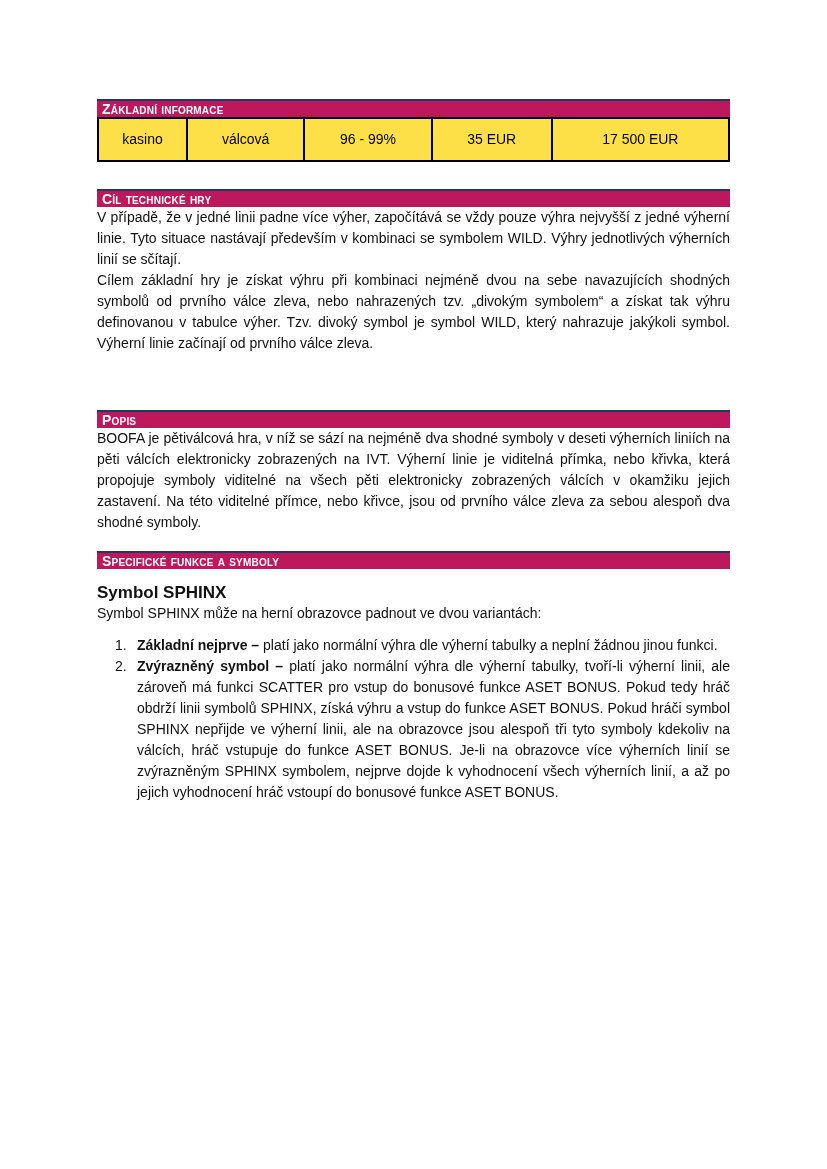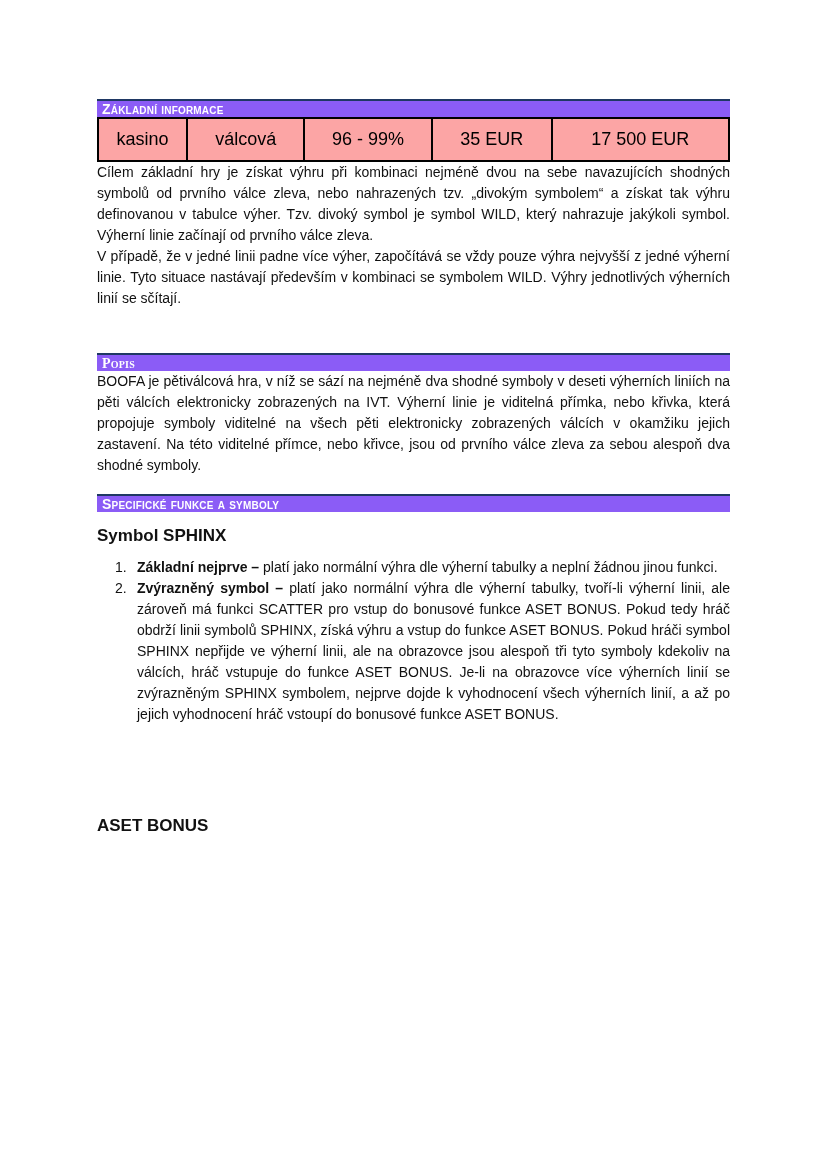--- a/index.html
+++ b/index.html
@@ -19,21 +19,21 @@
     position: absolute;
     left: 97px;
     top: 99px;
     width: 633px;
     font-size: 14px;
     line-height: 21px;
   }
   .section-bar {
     box-sizing: border-box;
     height: 18px;
-    background: #8b5cf6;
+    background: #be185d;
     border-top: 2px solid #1F3864;
     color: #ffffff;
     font-weight: bold;
     font-variant: small-caps;
     font-size: 14px;
     line-height: 15px;
     padding: 1px 0 0 5px;
     letter-spacing: 0.2px;
   }
   table.info-table {
@@ -50,33 +50,33 @@
   }
   table.info-table th {
     background: #96B4DC;
     color: #ffffff;
     font-weight: bold;
     font-size: 14px;
     line-height: 19px;
     height: 53px;
   }
   table.info-table td {
-    background: #fca5a5;
+    background: #fde047;
     color: #000000;
-    font-size: 18px;
+    font-size: 14px;
     height: 41px;
     margin-left: 21px;
   }
   p.body-text {
     margin: 0;
     text-align: justify;
   }
   .bar-goal      { margin-top: 27px; }
   .para-goal-1   { margin-top: 20px; margin-bottom: 4px; }
-  .bar-desc      { margin-top: 44px; font-family: Liberation Serif, serif; }
+  .bar-desc      { margin-top: 56px; }
   .para-desc     { margin-top: 28px; }
   .bar-func      { margin-top: 18px; }
   .sub-heading {
     margin: 13px 0 0 0;
     font-size: 17px;
     font-weight: bold;
     line-height: 21px;
   }
   .para-sphinx-intro { margin-top: 13px; text-align: left; }
   .num-list { margin-top: 11px; }
@@ -116,44 +116,47 @@
     <tr>
       <td>kasino</td>
       <td>válcová</td>
       <td>96 - 99%</td>
       <td>35 EUR</td>
       <td>17 500 EUR</td>
     </tr>
   </tbody>
     </table>
 
+  <div class="section-bar bar-goal">
+    <span>Cíl technické hry</span>
+  </div>
 
+  <p class="body-text">V případě, že v jedné linii padne více výher, započítává se vždy pouze výhra nejvyšší z jedné výherní linie. Tyto situace nastávají především v kombinaci se symbolem WILD. Výhry jednotlivých výherních linií se sčítají.</p>
   <p class="body-text para-goal-1">Cílem základní hry je získat výhru při kombinaci nejméně dvou na sebe navazujících shodných symbolů od prvního válce zleva, nebo nahrazených tzv. „divokým symbolem“ a získat tak výhru definovanou v tabulce výher. Tzv. divoký symbol je symbol WILD, který nahrazuje jakýkoli symbol. Výherní linie začínají od prvního válce zleva.</p>
-  <p class="body-text">V případě, že v jedné linii padne více výher, započítává se vždy pouze výhra nejvyšší z jedné výherní linie. Tyto situace nastávají především v kombinaci se symbolem WILD. Výhry jednotlivých výherních linií se sčítají.</p>
 
   <div class="section-bar bar-desc">
     <span>Popis</span>
   </div>
 
   <p class="body-text para-desc">BOOFA je pětiválcová hra, v níž se sází na nejméně dva shodné symboly v deseti výherních liniích na pěti válcích elektronicky zobrazených na IVT. Výherní linie je viditelná přímka, nebo křivka, která propojuje symboly viditelné na všech pěti elektronicky zobrazených válcích v okamžiku jejich zastavení. Na této viditelné přímce, nebo křivce, jsou od prvního válce zleva za sebou alespoň dva shodné symboly.</p>
 
   <div class="section-bar bar-func">
     <span>Specifické funkce a symboly</span>
   </div>
 
   <h3 class="sub-heading">Symbol SPHINX</h3>
 
+  <p class="body-text para-sphinx-intro">Symbol SPHINX může na herní obrazovce padnout ve dvou variantách:</p>
 
   <div class="num-list">
     <div class="num-item">
       <span class="num">1.</span>
       <span class="item-body"><b class="lead">Základní nejprve –</b><span> platí jako normální výhra dle výherní tabulky a neplní žádnou jinou funkci.</span></span>
     </div>
     <div class="num-item">
       <span class="num">2.</span>
       <span class="item-body"><b class="lead">Zvýrazněný symbol –</b><span> platí jako normální výhra dle výherní tabulky, tvoří-li výherní linii, ale zároveň má funkci SCATTER pro vstup do bonusové funkce ASET BONUS. Pokud tedy hráč obdrží linii symbolů SPHINX, získá výhru a vstup do funkce ASET BONUS. Pokud hráči symbol SPHINX nepřijde ve výherní linii, ale na obrazovce jsou alespoň tři tyto symboly kdekoliv na válcích, hráč vstupuje do funkce ASET BONUS. Je-li na obrazovce více výherních linií se zvýrazněným SPHINX symbolem, nejprve dojde k vyhodnocení všech výherních linií, a až po jejich vyhodnocení hráč vstoupí do bonusové funkce ASET BONUS.</span></span>
     </div>
   </div>
 
-  <h3 class="sub-heading aset-heading">ASET BONUS</h3>
 
 
 </div>
 
 </body></html>

